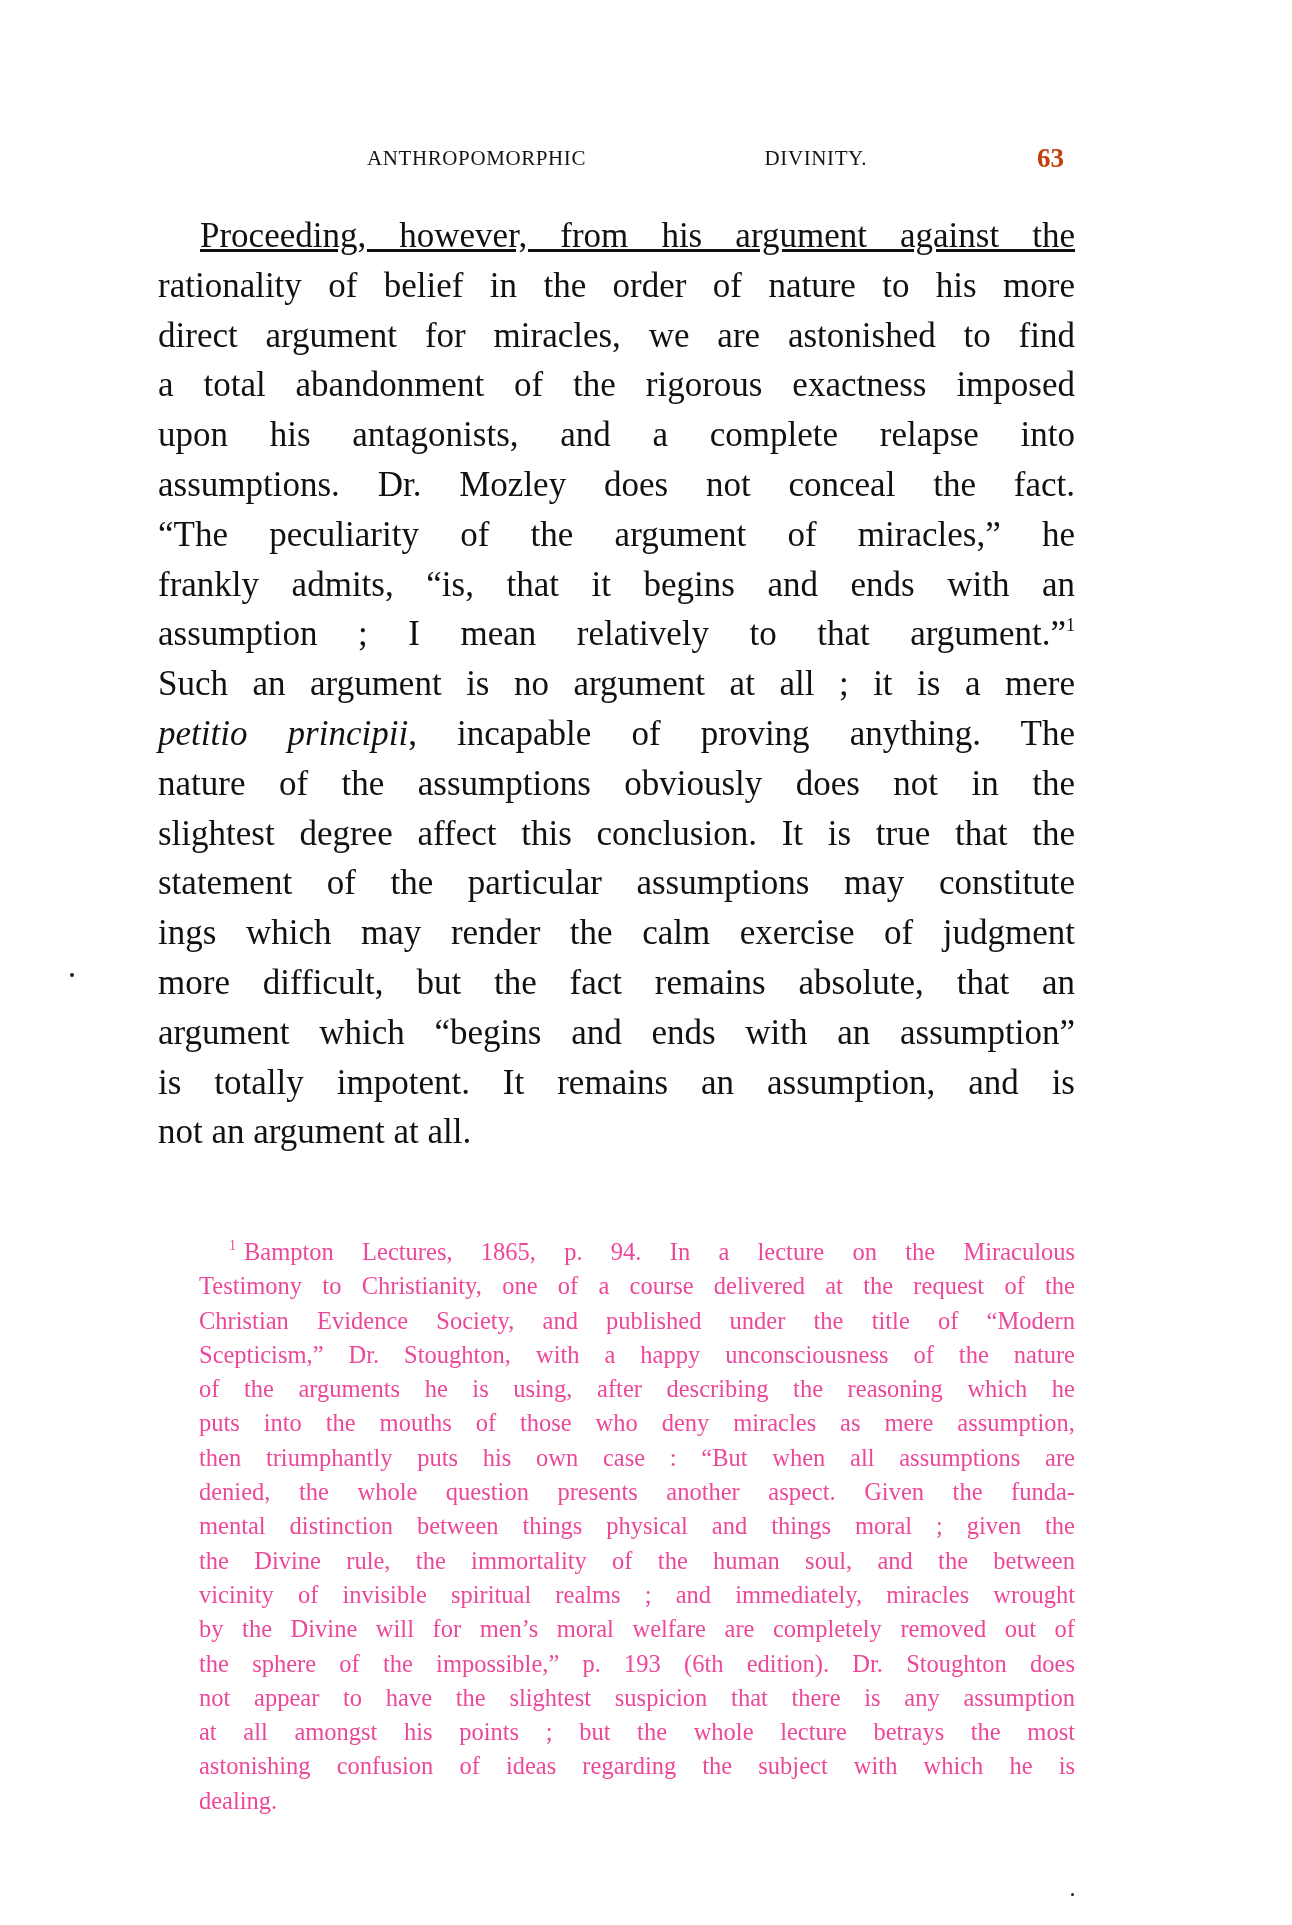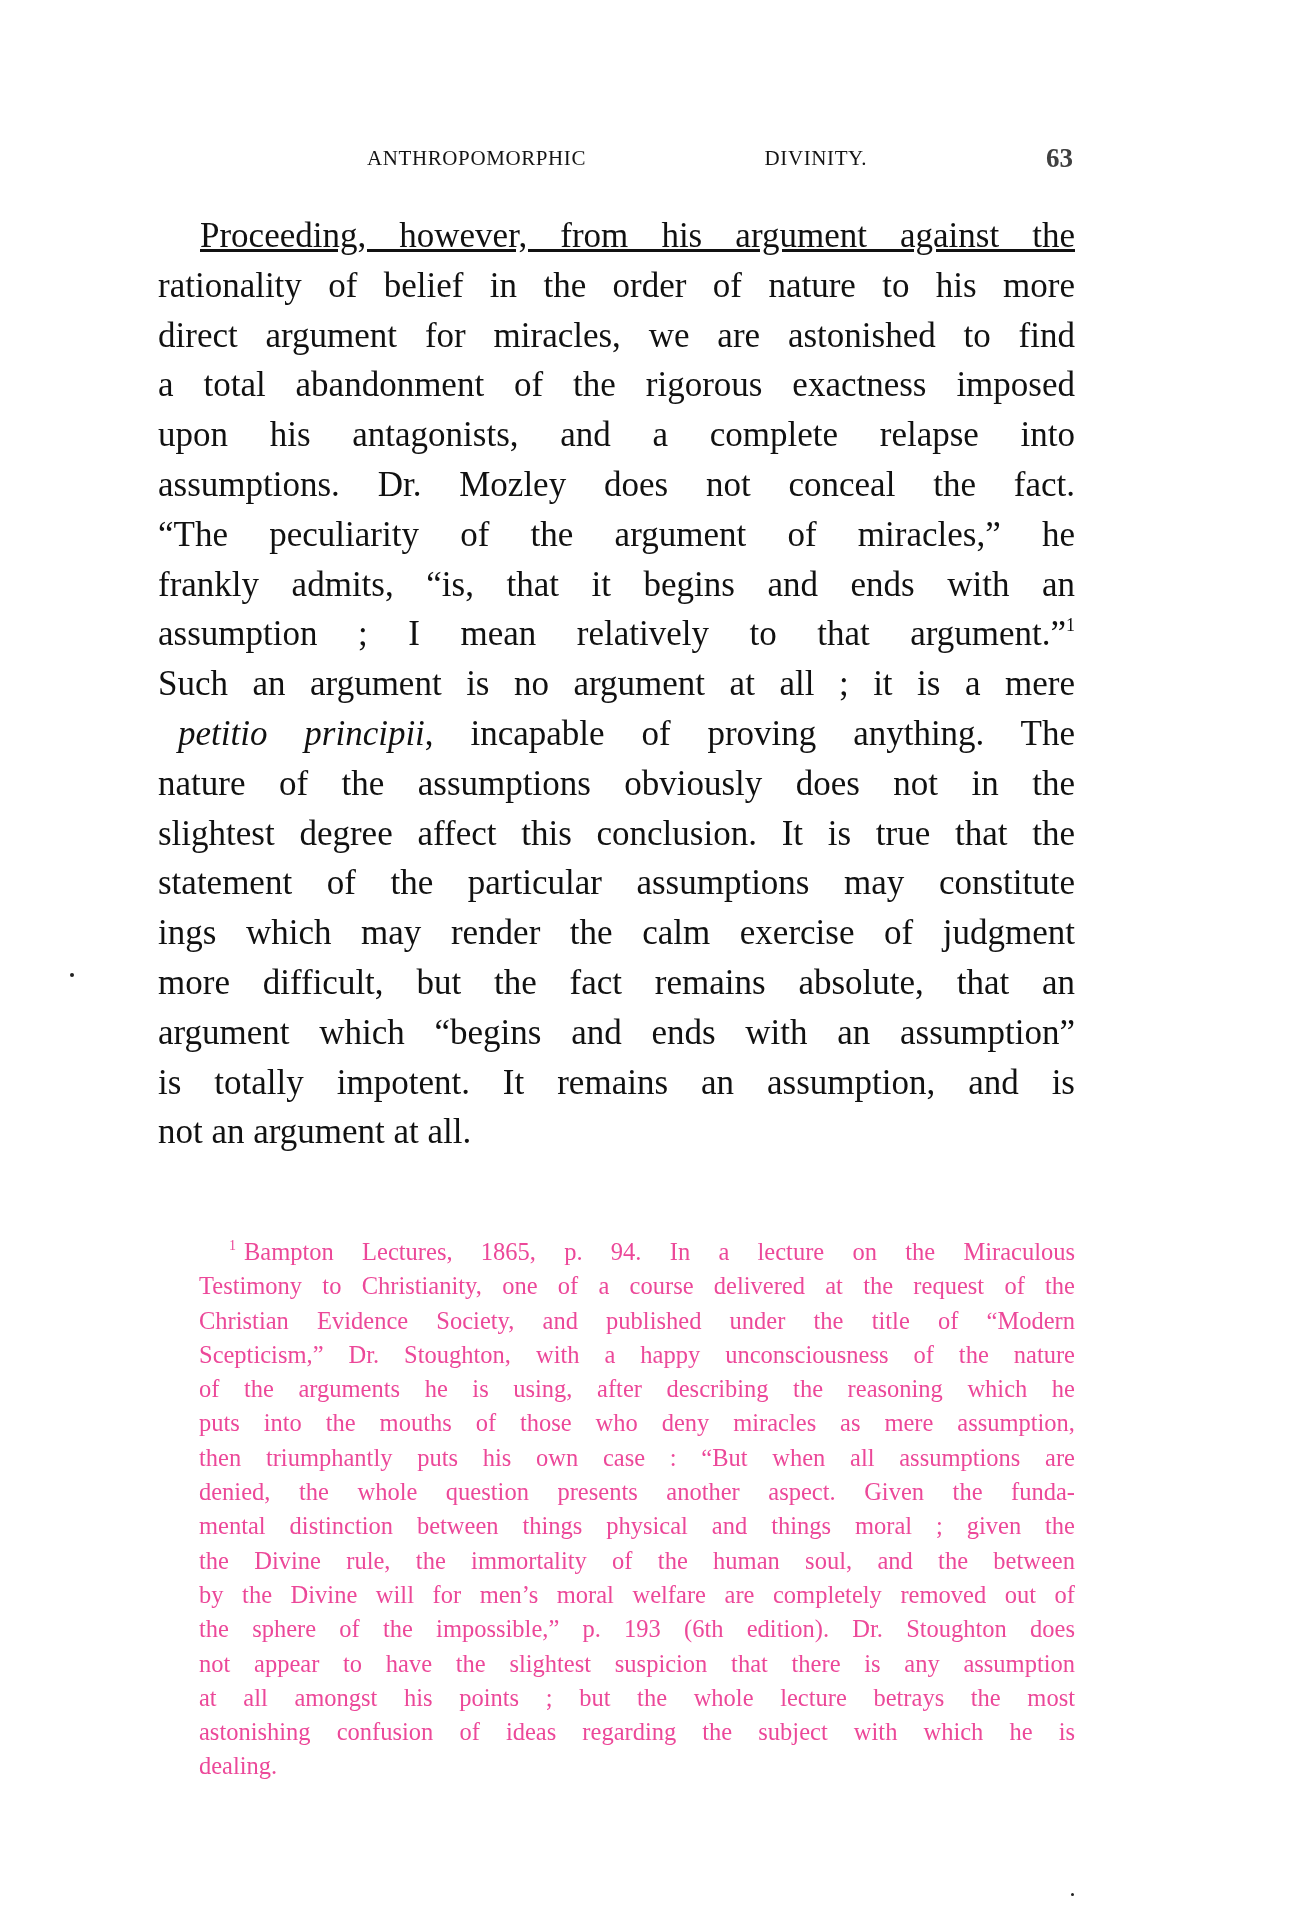--- a/index.html
+++ b/index.html
@@ -38,42 +38,42 @@
   }
   .folio {
     position: absolute;
     left: 1037px;
     top: 143px;
     width: 36px;
     height: 30px;
     font-size: 27px;
     line-height: 30px;
     font-weight: bold;
-    text-align: right;
-    color: #404040;
+    text-align: left;
+    color: #c2410c;
   }
   .body-text {
     position: absolute;
     left: 158px;
     top: 211px;
     width: 917px;
   }
   .line {
     display: block;
     height: 49.8px;
     line-height: 49.8px;
     font-size: 35px;
     white-space: nowrap;
     text-align: justify;
     text-align-last: justify;
     overflow: visible;
   }
   .line.indent { padding-left: 42px; text-decoration: underline; }
   .line.last { text-align-last: left; }
-  .line .it { font-style: italic; margin-left: 20px; }
+  .line .it { font-style: italic; }
   sup.fnref {
     font-size: 18px;
     line-height: 0;
     vertical-align: 14px;
   }
   .footnotes {
     position: absolute;
     left: 158px;
     top: 1235px;
     width: 917px;
@@ -139,20 +139,21 @@
     <span class="fline indent"><sup class="fnmark">1</sup><span>Bampton Lectures, 1865, p. 94. In a lecture on the Miraculous</span></span>
     <span class="fline">Testimony to Christianity, one of a course delivered at the request of the</span>
     <span class="fline">Christian Evidence Society, and published under the title of “Modern</span>
     <span class="fline">Scepticism,” Dr. Stoughton, with a happy unconsciousness of the nature</span>
     <span class="fline">of the arguments he is using, after describing the reasoning which he</span>
     <span class="fline">puts into the mouths of those who deny miracles as mere assumption,</span>
     <span class="fline">then triumphantly puts his own case : “But when all assumptions are</span>
     <span class="fline">denied, the whole question presents another aspect. Given the funda-</span>
     <span class="fline">mental distinction between things physical and things moral ; given the</span>
     <span class="fline">the Divine rule, the immortality of the human soul, and the between</span>
+    <span class="fline">vicinity of invisible spiritual realms ; and immediately, miracles wrought</span>
     <span class="fline">by the Divine will for men’s moral welfare are completely removed out of</span>
     <span class="fline">the sphere of the impossible,” p. 193 (6th edition). Dr. Stoughton does</span>
     <span class="fline">not appear to have the slightest suspicion that there is any assumption</span>
     <span class="fline">at all amongst his points ; but the whole lecture betrays the most</span>
     <span class="fline">astonishing confusion of ideas regarding the subject with which he is</span>
     <span class="fline last">dealing.</span>
   </div>
 
   <div class="speck" style="left:70px; top:973px;"></div>
   <div class="speck" style="left:1071px; top:1893px; width:3px; height:3px;"></div>

